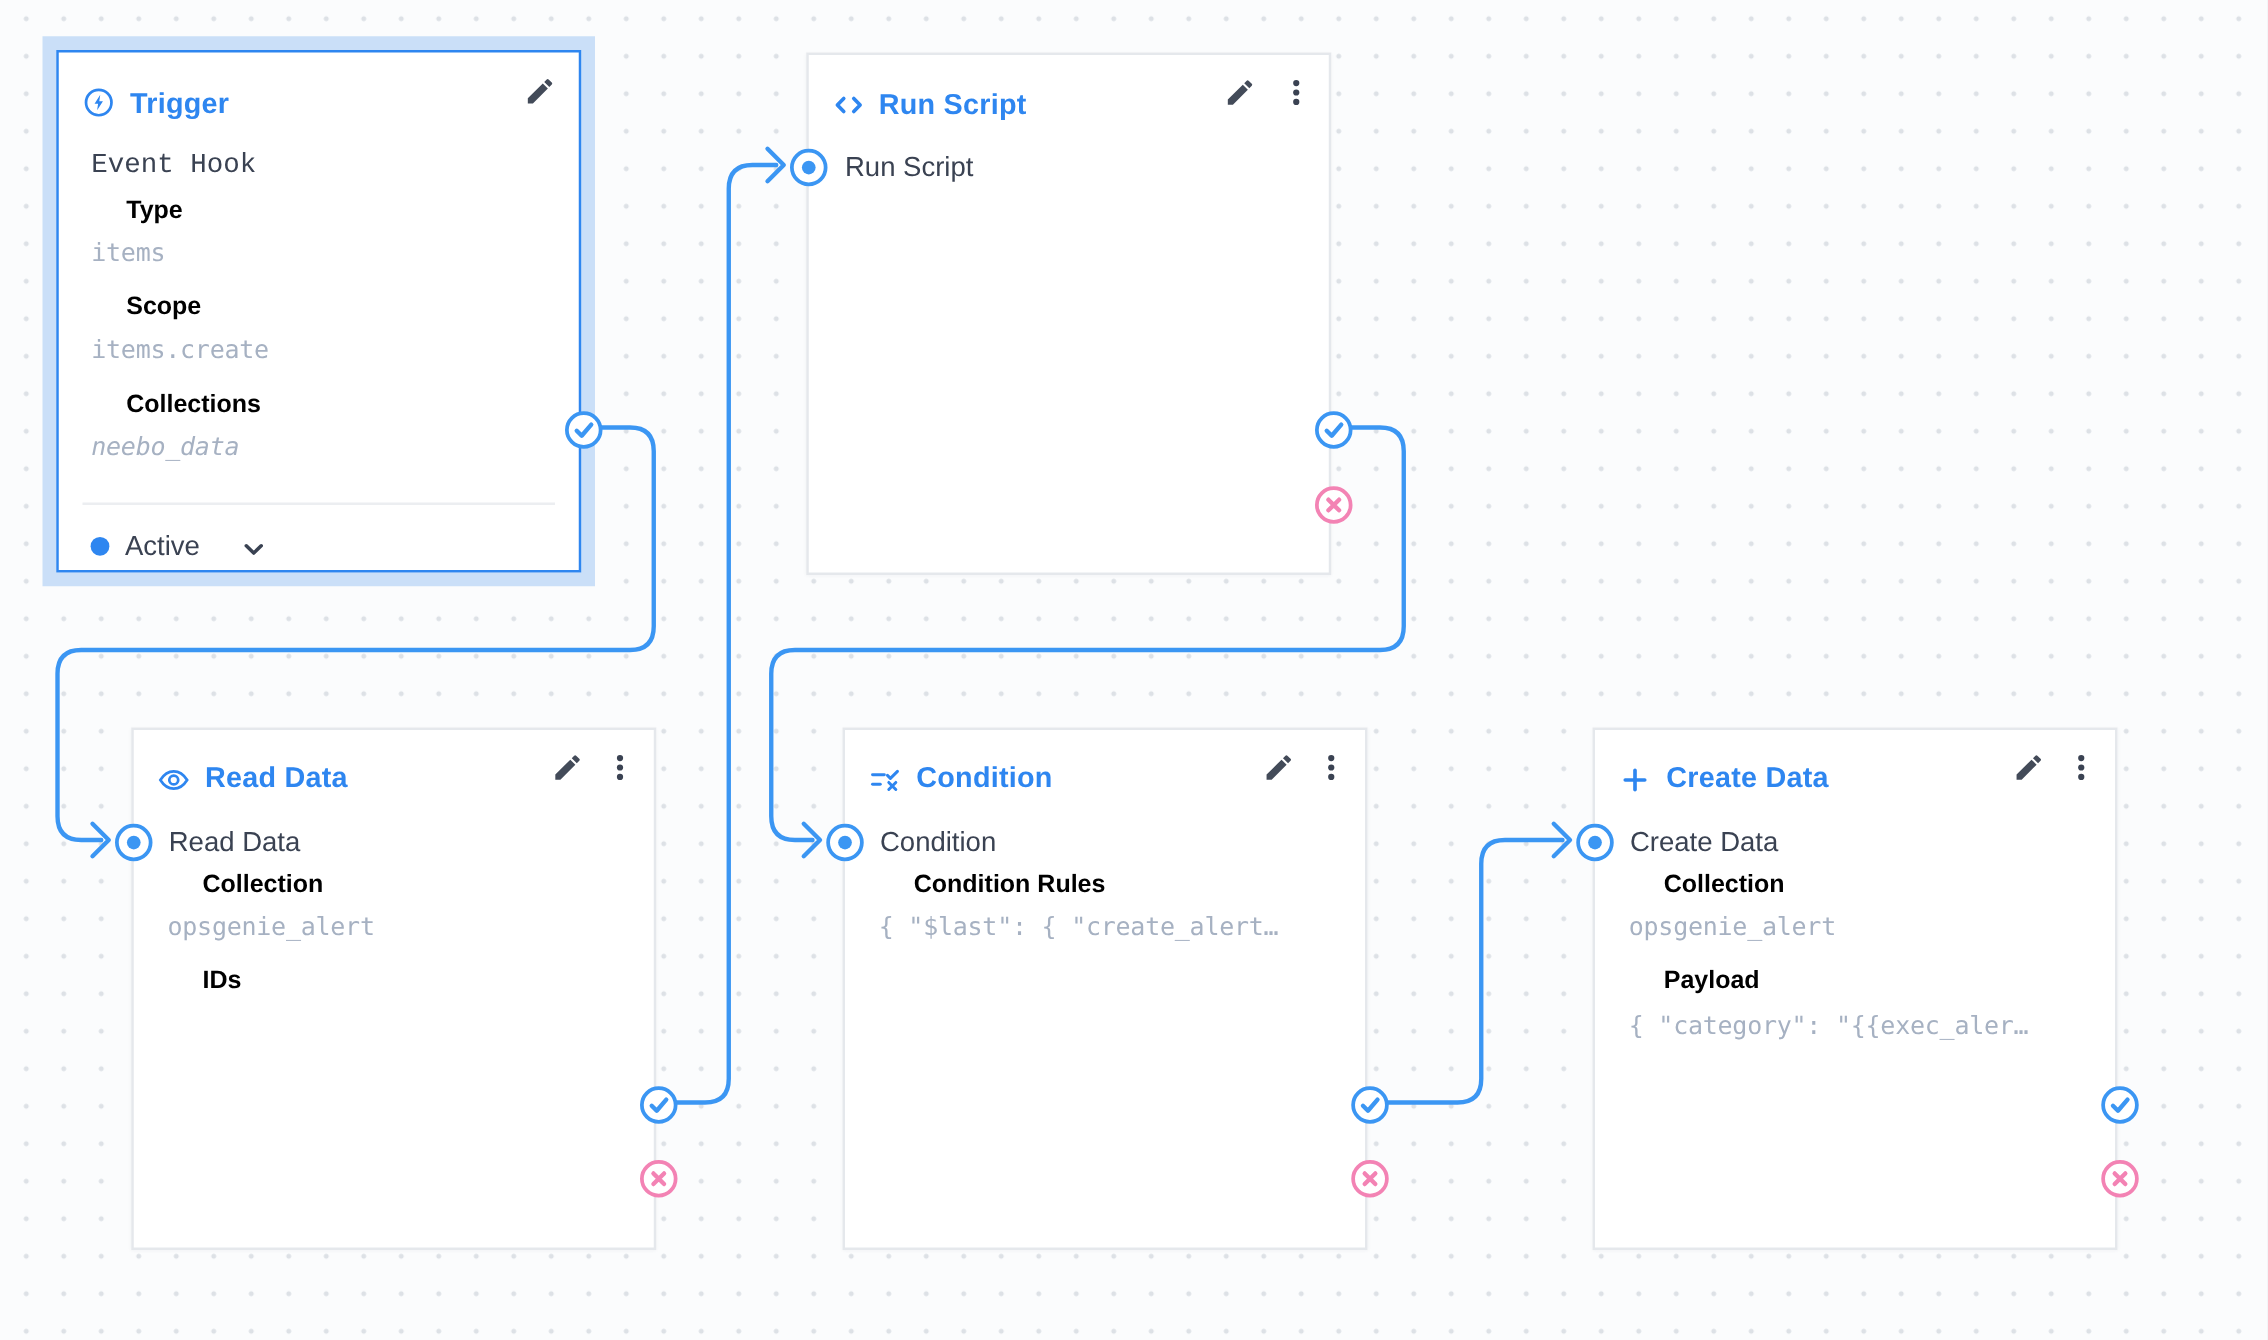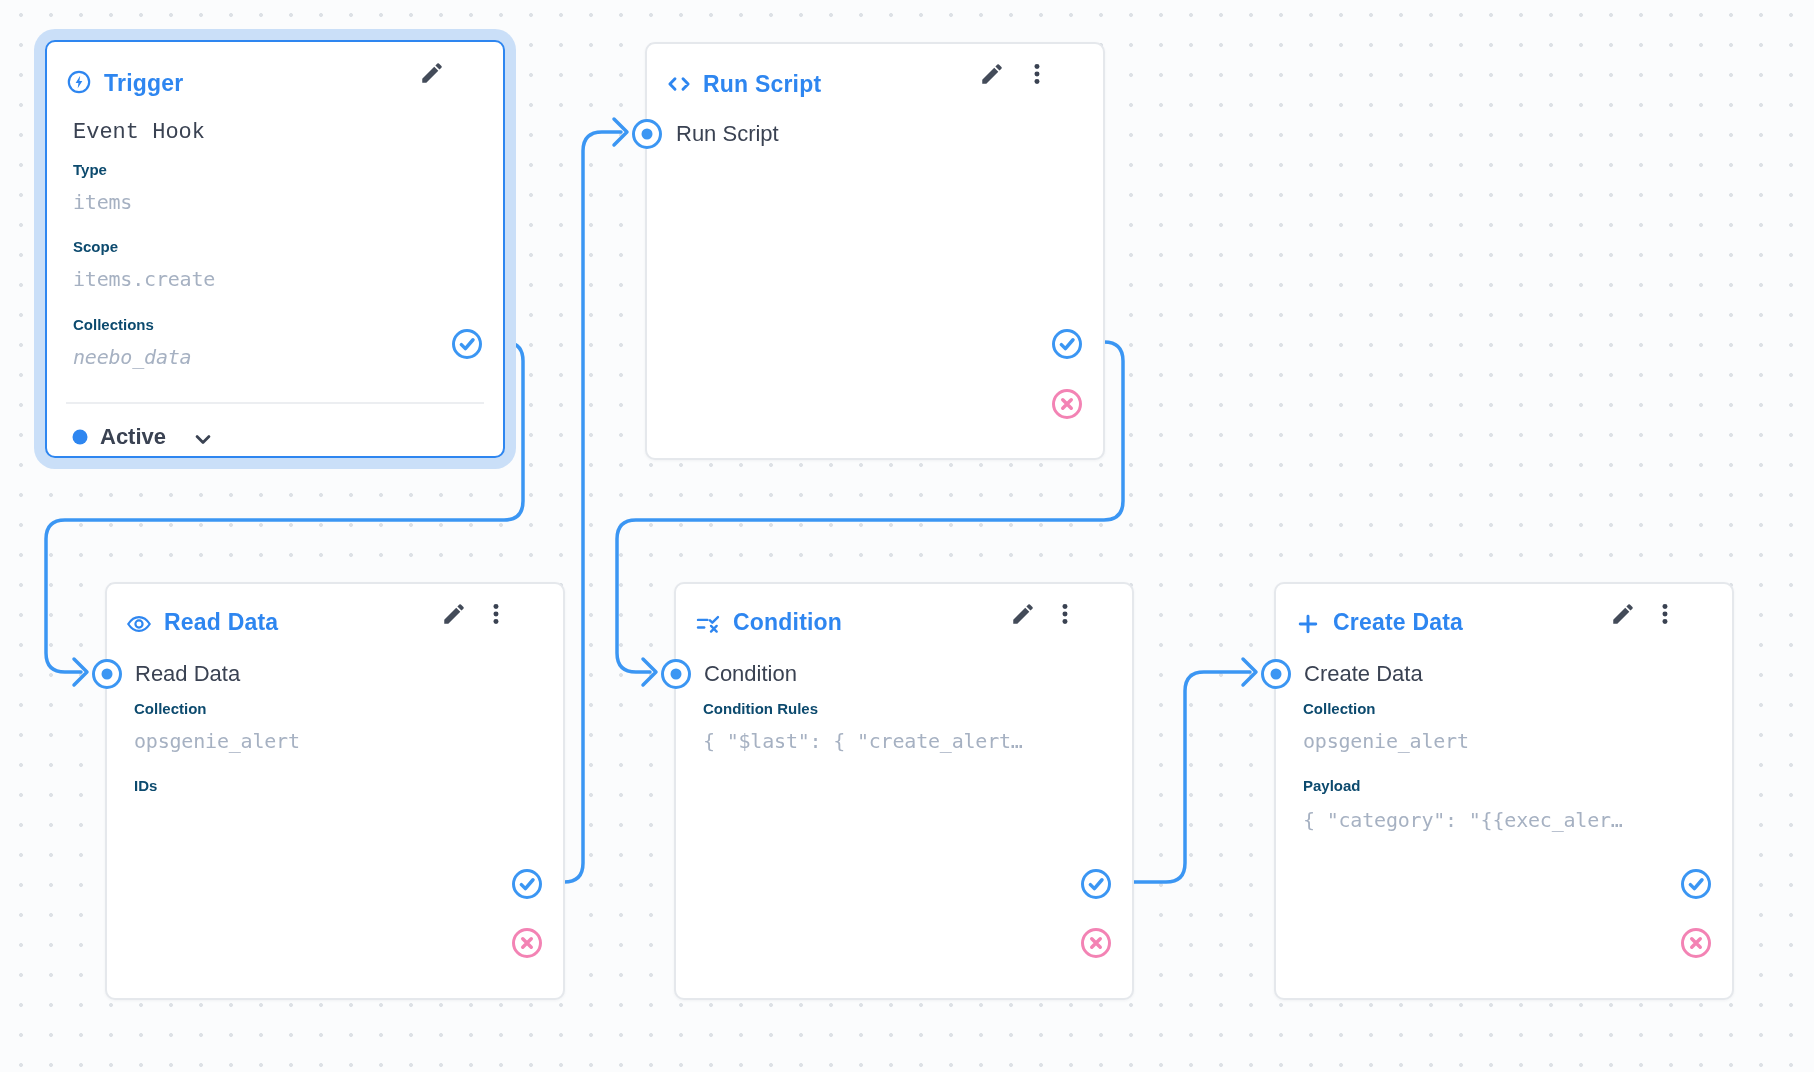--- a/index.html
+++ b/index.html
@@ -5,35 +5,35 @@
   html,body{margin:0;padding:0;background:#eef0f3;}
   .canvas{
     position:relative;width:1814px;height:1072px;overflow:hidden;
     background-color:#fbfcfd;
     background-image:radial-gradient(circle at center,#dde1e6 0 1.8px,transparent 2.2px);
     background-size:30px 30px;background-position:6px 0px;
     font-family:"Liberation Sans",sans-serif;
   }
   svg.wires{position:absolute;left:0;top:0;z-index:1;}
   .node{
-    position:absolute;width:460px;height:418px;background:#ffffff;
-    border:2px solid #e5e8ec;border-radius:10px;box-sizing:border-box;
+    position:absolute;width:420px;height:418px;background:#ffffff;
+    border:2px solid #e5e8ec;border-radius:0;box-sizing:border-box;
     box-shadow:0 1px 3px rgba(40,50,70,.05);z-index:2;
   }
   .node.selected{
     border:2.5px solid #2e86f0;
     box-shadow:0 0 0 11px #cadff8;
   }
   .abs{position:absolute;}
   .vcent{transform:translateY(-50%);white-space:nowrap;}
   .htitle{font-size:23px;font-weight:700;color:#2e86f0;letter-spacing:.2px;}
   .hicon{position:absolute;left:19px;top:27px;width:26px;height:26px;}
   .iconbtn{position:absolute;width:26px;height:26px;transform:translate(-50%,-50%);cursor:pointer;}
   .ntext{font-size:22px;color:#3a4252;}
-  .nlabel{font-size:15px;font-weight:700;color:#0c4a6e;}
+  .nlabel{font-size:20px;font-weight:700;color:#000000;margin-left:28px;}
   .nvalue{font-size:20px;color:#a6b1c2;font-family:"DejaVu Sans Mono",monospace;letter-spacing:-0.2px;}
   .divider{position:absolute;left:19px;right:19px;height:1.5px;background:#eceef1;}
   .statusdot{position:absolute;width:15px;height:15px;border-radius:50%;background:#2e86f0;transform:translate(-50%,-50%);}
   .conn{position:absolute;width:30px;height:30px;border-radius:50%;background:#fff;box-sizing:border-box;transform:translate(-50%,-50%);z-index:3;}
   .conn svg{position:absolute;left:-3px;top:-3px;width:30px;height:30px;}
   .conn.input{border:3.5px solid #3b96f3;}
   .conn.input::after{content:"";position:absolute;left:50%;top:50%;width:11px;height:11px;border-radius:50%;
     background:#3b96f3;transform:translate(-50%,-50%);}
   .conn.resolve{border:3px solid #3b96f3;}
   .conn.reject{border:3px solid #f383b4;}
@@ -81,21 +81,21 @@
 
     <span class="abs vcent nlabel" style="left:26px;top:204px;">Scope</span>
     <span class="abs vcent nvalue" style="left:26px;top:237px;">items.create</span>
 
     <span class="abs vcent nlabel" style="left:26px;top:282px;">Collections</span>
     <span class="abs vcent nvalue" style="left:26px;top:315px;font-style:italic;">neebo_data</span>
 
     <div class="divider" style="top:360px;"></div>
 
     <span class="statusdot" style="left:33px;top:395px;"></span>
-    <span class="abs vcent ntext" style="left:53px;top:395px;font-weight:bold;">Active</span>
+    <span class="abs vcent ntext" style="left:53px;top:395px;">Active</span>
     <span class="iconbtn" style="left:156px;top:397px;">
       <svg viewBox="0 0 24 24" fill="none" stroke="#3a4252" stroke-width="2.6" stroke-linecap="round" stroke-linejoin="round">
           <path d="M6.5 9.8 L12 15.2 L17.5 9.8"></path>
         </svg>
     </span>
 
     <div class="conn resolve" style="left:420px;top:302px;">
       <svg viewBox="0 0 24 24" fill="none" stroke="#3b96f3" stroke-width="2.8" stroke-linecap="round" stroke-linejoin="round">
           <path d="M7.5 12.5 L10.7 15.7 L16.8 8.6"></path>
         </svg>

